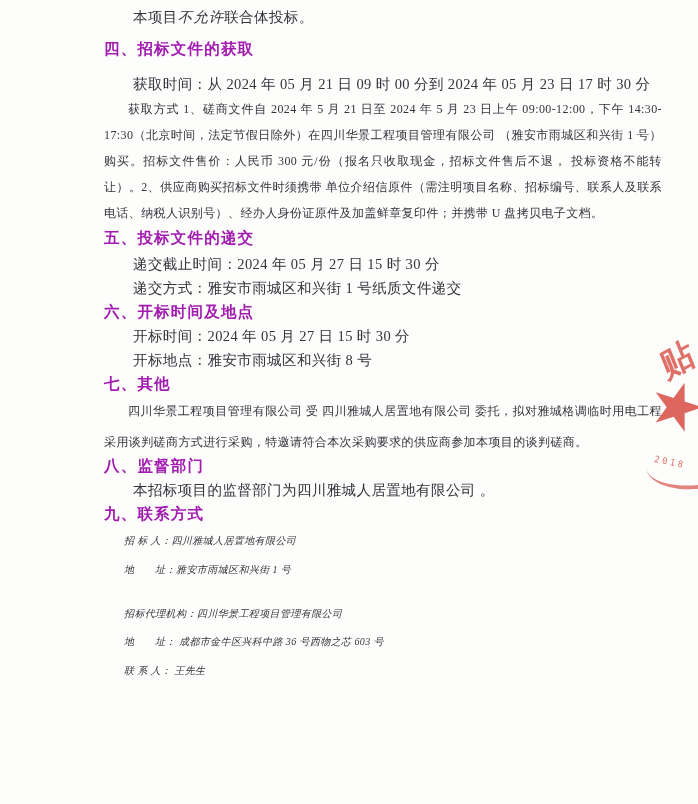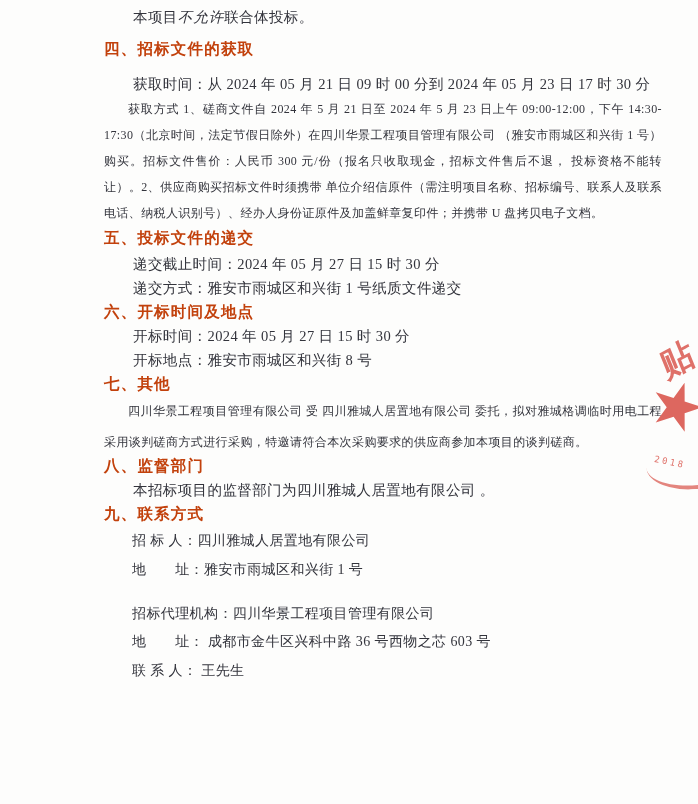--- a/index.html
+++ b/index.html
@@ -35,38 +35,39 @@
   }
   .para-other {
     line-height: 31px;
     margin-bottom: -4px;
   }
   .sec-title {
     font-size: 15.5px;
     font-weight: bold;
     line-height: 24px;
     letter-spacing: 1.2px;
-    color: #c2410c;
+    color: #a21caf;
     margin: 0;
   }
   .mt8 { margin-top: 8px; }
   .mt7 { }
   .mt3 { margin-top: 11px; }
   .mt2 { margin-top: 2px; }
   .mt0 { margin-top: 0; }
   .em-italic {
     font-style: italic;
     letter-spacing: 1px;
   }
   .contact-line {
-    font-size: 14px;
+    font-size: 10px;
     line-height: 24px;
     letter-spacing: 0.4px;
     margin: 0 0 4.5px 0;
     text-indent: 2em;
+    font-style: italic;
   }
   .contacts { margin-top: 3px; }
   .agency-gap { margin-top: 20px; }
   
   .stamp {
     position: absolute;
     left: 644px;
     top: 333px;
     width: 60px;
     height: 160px;

